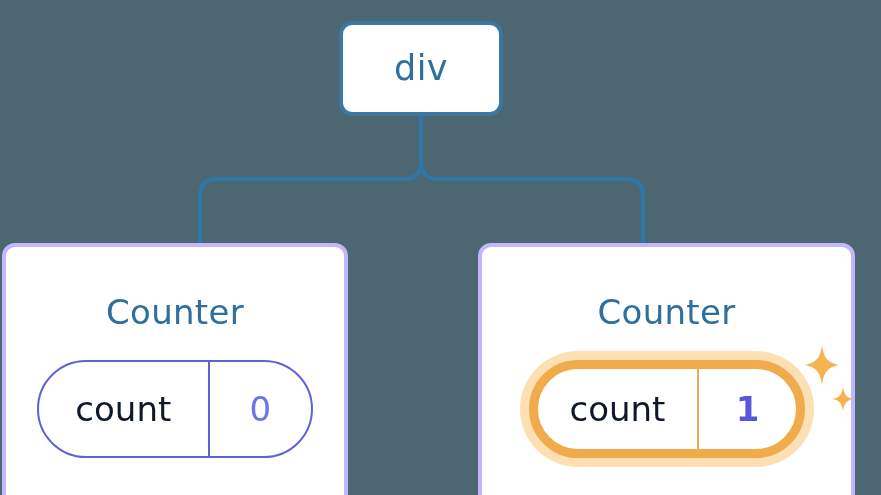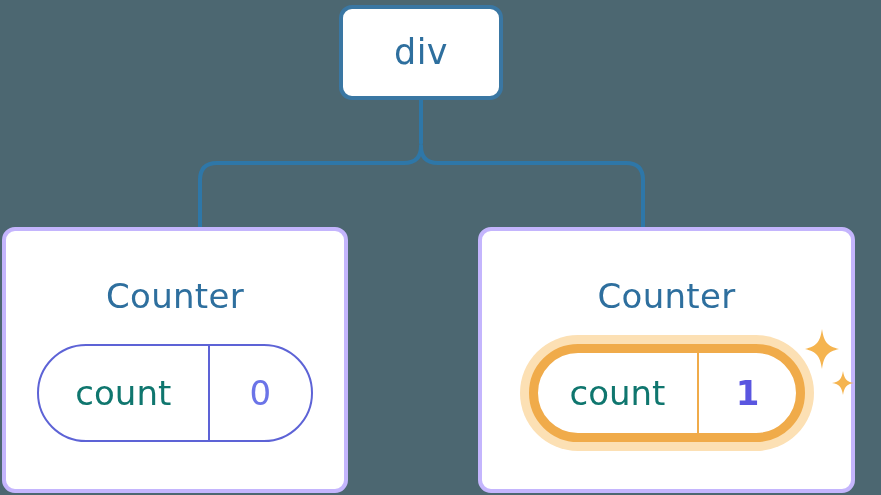--- a/index.html
+++ b/index.html
@@ -11,20 +11,21 @@
     height: 495px;
     background: #4c6771;
     font-family: "DejaVu Sans", "Liberation Sans", sans-serif;
     overflow: hidden;
     position: relative;
   }
 
   #diagram-root {
     position: absolute;
     inset: 0;
+    margin-top: 16px;
   }
 
   
   #connectors {
     position: absolute;
     left: 0;
     top: 0;
     width: 881px;
     height: 495px;
     pointer-events: none;
@@ -118,21 +119,21 @@
   .pill-key,
   .pill-val {
     display: flex;
     align-items: center;
     justify-content: center;
     line-height: 1;
   }
   .pill-key {
     flex: 0 0 62%;
     font-size: 34px;
-    color: #0f766e;
+    color: #0f172a;
   }
   .pill-val {
     flex: 1 1 auto;
     font-size: 34px;
     color: #5a56e0;
   }
   .pill-plain .pill-val {
     color: #6b74e8;
   }
   .pill-highlight .pill-val {

